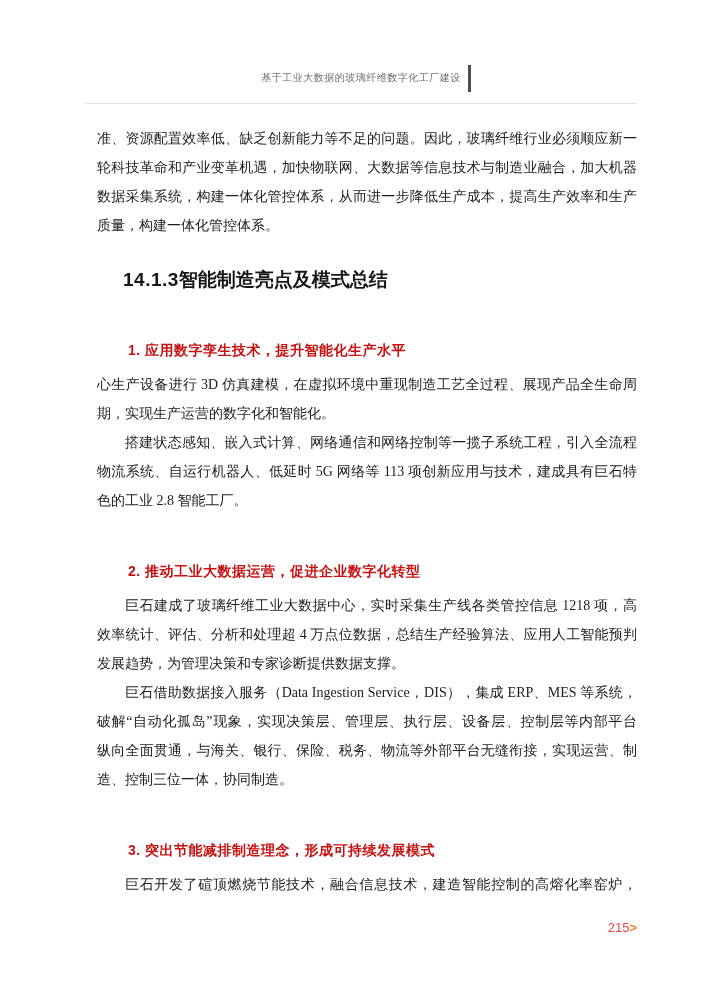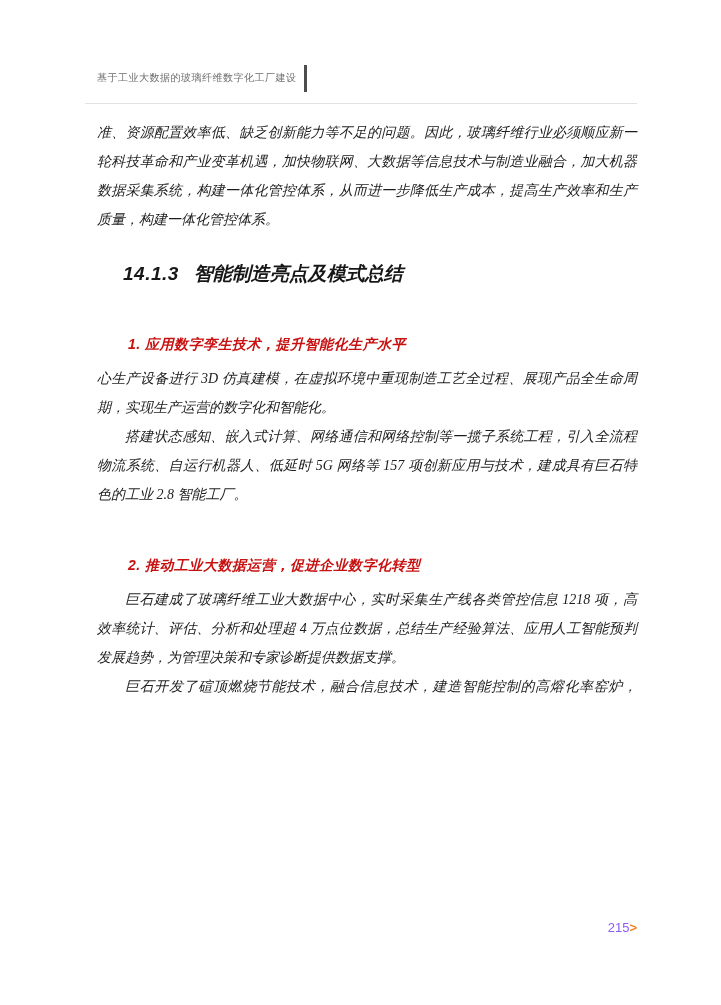--- a/index.html
+++ b/index.html
@@ -7,59 +7,59 @@
     position:relative;
     width:721px; height:1005px;
     background:#ffffff;
     overflow:hidden;
     font-family:"Liberation Serif","DejaVu Serif",serif;
   }
 
   
   .running-head {
     position:absolute; top:63px; left:97px; right:86px; height:30px;
-    display:flex; align-items:center; justify-content:flex-start; gap:7px;
+    display:flex; align-items:center; justify-content:center; gap:7px;
     font-family:"Liberation Sans","DejaVu Sans",sans-serif;
     font-size:10px; color:#6e6e6e; letter-spacing:0.5px;
   }
   .head-bar { width:3px; height:27px; background:#4d4d4d; }
   .head-rule {
     position:absolute; top:103px; left:85px; right:84px; height:1px;
     background:#e2e2e2;
   }
 
   
-  .content { position:absolute; top:118px; left:97px; width:540px;font-style:italic; }
+  .content { position:absolute; top:124px; left:97px; width:540px; }
 
   .para { margin:0; font-size:14px; line-height:29px; color:#1c1c1c; }
   .pline { text-align:justify; }
   .pline.just { text-align-last:justify; }
   .pline.indent { text-indent:2em; }
 
   .section-heading {
     margin:26px 0 0 26px;
     font-family:"Liberation Sans","DejaVu Sans",sans-serif;
     font-size:19px; font-weight:bold; color:#171717; line-height:28px;
   }
-  .section-heading .num { margin-right:15px; letter-spacing:0.5px; }
+  .section-heading .num { letter-spacing:0.5px; }
 
   .subhead {
     margin:46px 0 10px 31px;
     font-family:"Liberation Sans","DejaVu Sans",sans-serif;
     font-size:14px; font-weight:bold; color:#c81111; line-height:20px;
     letter-spacing:0.5px;
   }
 
   
   .footer {
     position:absolute; top:920px; right:84px;
     font-family:"Liberation Sans","DejaVu Sans",sans-serif;
     font-size:13px; line-height:16px;
   }
-  .page-num { color:#8b5cf6; }
+  .page-num { color:#ef4444; }
   .page-arrow { color:#f0821e; font-weight:bold; }
 </style>
 </head>
 <body>
 
 <div class="page">
 
   <div class="running-head">
     <span>基于工业大数据的玻璃纤维数字化工厂建设</span>
     <span class="head-bar"></span>
@@ -74,29 +74,36 @@
         <div class="pline">质量，构建一体化管控体系。</div>
       </div>
       <div class="section-heading"><span class="num">14.1.3</span><span class="title">智能制造亮点及模式总结</span></div>
       <div class="subhead">1. 应用数字孪生技术，提升智能化生产水平</div>
       <div class="para">
         <div class="pline just">心生产设备进行 3D 仿真建模，在虚拟环境中重现制造工艺全过程、展现产品全生命周</div>
         <div class="pline">期，实现生产运营的数字化和智能化。</div>
       </div>
       <div class="para">
         <div class="pline indent just">搭建状态感知、嵌入式计算、网络通信和网络控制等一揽子系统工程，引入全流程</div>
-        <div class="pline just">物流系统、自运行机器人、低延时 5G 网络等 157 项创新应用与技术，建成具有巨石特</div>
+        <div class="pline just">物流系统、自运行机器人、低延时 5G 网络等 113 项创新应用与技术，建成具有巨石特</div>
         <div class="pline">色的工业 2.8 智能工厂。</div>
       </div>
       <div class="subhead">2. 推动工业大数据运营，促进企业数字化转型</div>
       <div class="para">
         <div class="pline indent just">巨石建成了玻璃纤维工业大数据中心，实时采集生产线各类管控信息 1218 项，高</div>
         <div class="pline just">效率统计、评估、分析和处理超 4 万点位数据，总结生产经验算法、应用人工智能预判</div>
         <div class="pline">发展趋势，为管理决策和专家诊断提供数据支撑。</div>
       </div>
+      <div class="para">
+        <div class="pline indent just">巨石借助数据接入服务（Data Ingestion Service，DIS），集成 ERP、MES 等系统，</div>
+        <div class="pline just">破解“自动化孤岛”现象，实现决策层、管理层、执行层、设备层、控制层等内部平台</div>
+        <div class="pline just">纵向全面贯通，与海关、银行、保险、税务、物流等外部平台无缝衔接，实现运营、制</div>
+        <div class="pline">造、控制三位一体，协同制造。</div>
+      </div>
+      <div class="subhead">3. 突出节能减排制造理念，形成可持续发展模式</div>
       <div class="para">
         <div class="pline indent just">巨石开发了碹顶燃烧节能技术，融合信息技术，建造智能控制的高熔化率窑炉，</div>
       </div>
     </div>
 
   <div class="footer">
     <span class="page-num">215</span><span class="page-arrow">&gt;</span>
   </div>
 
 </div>

